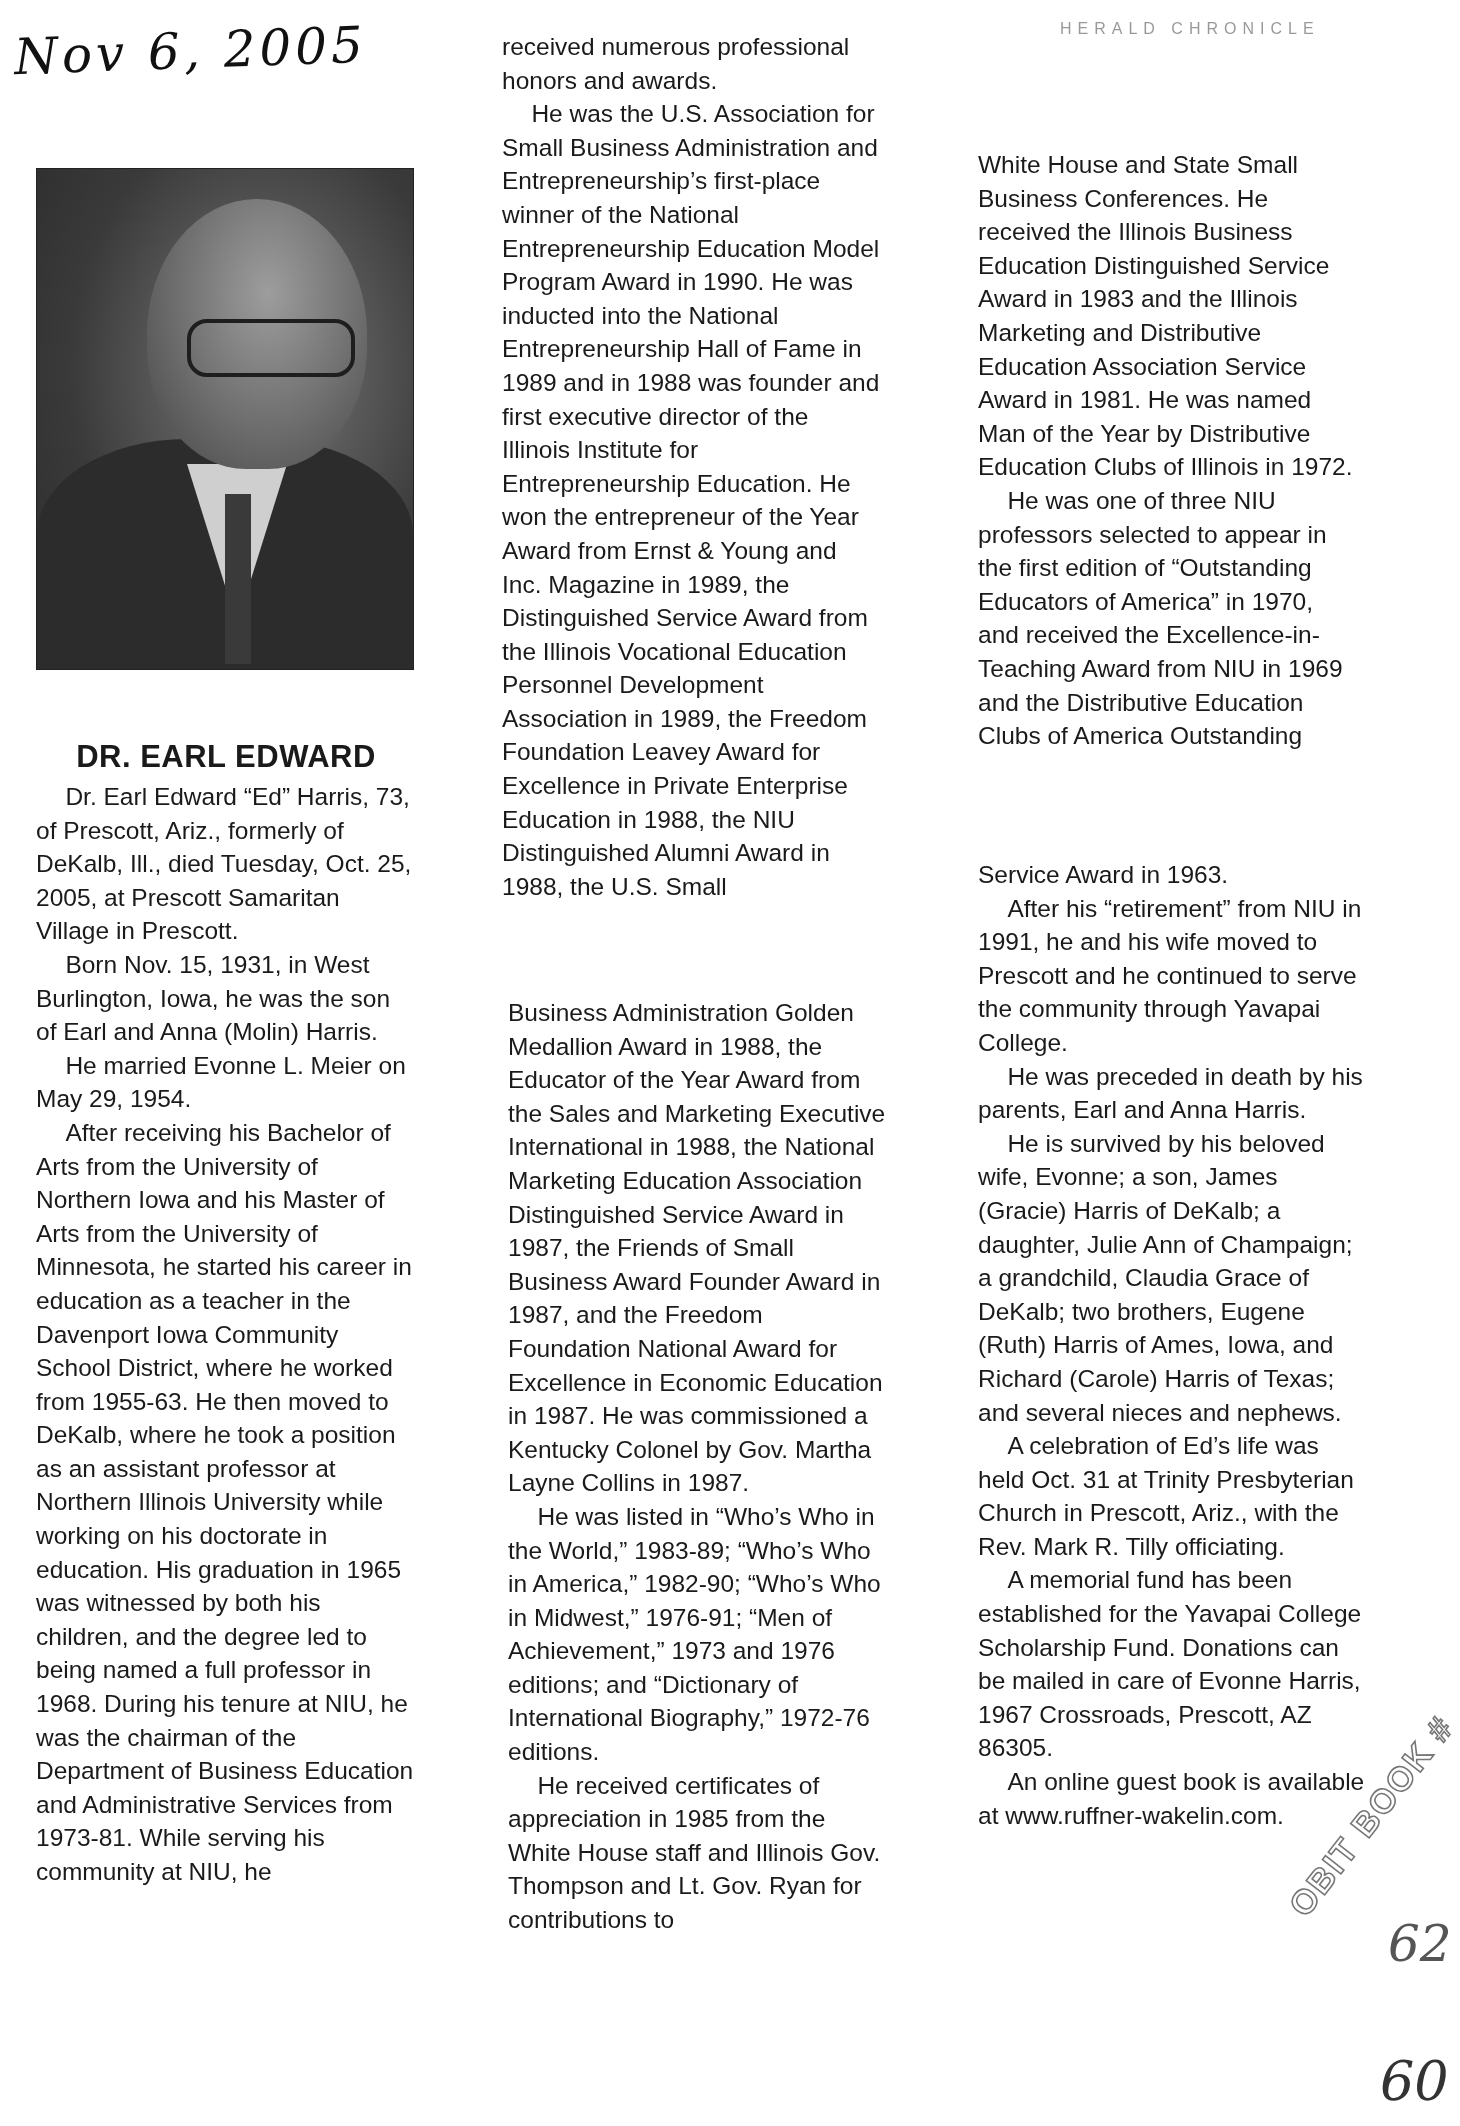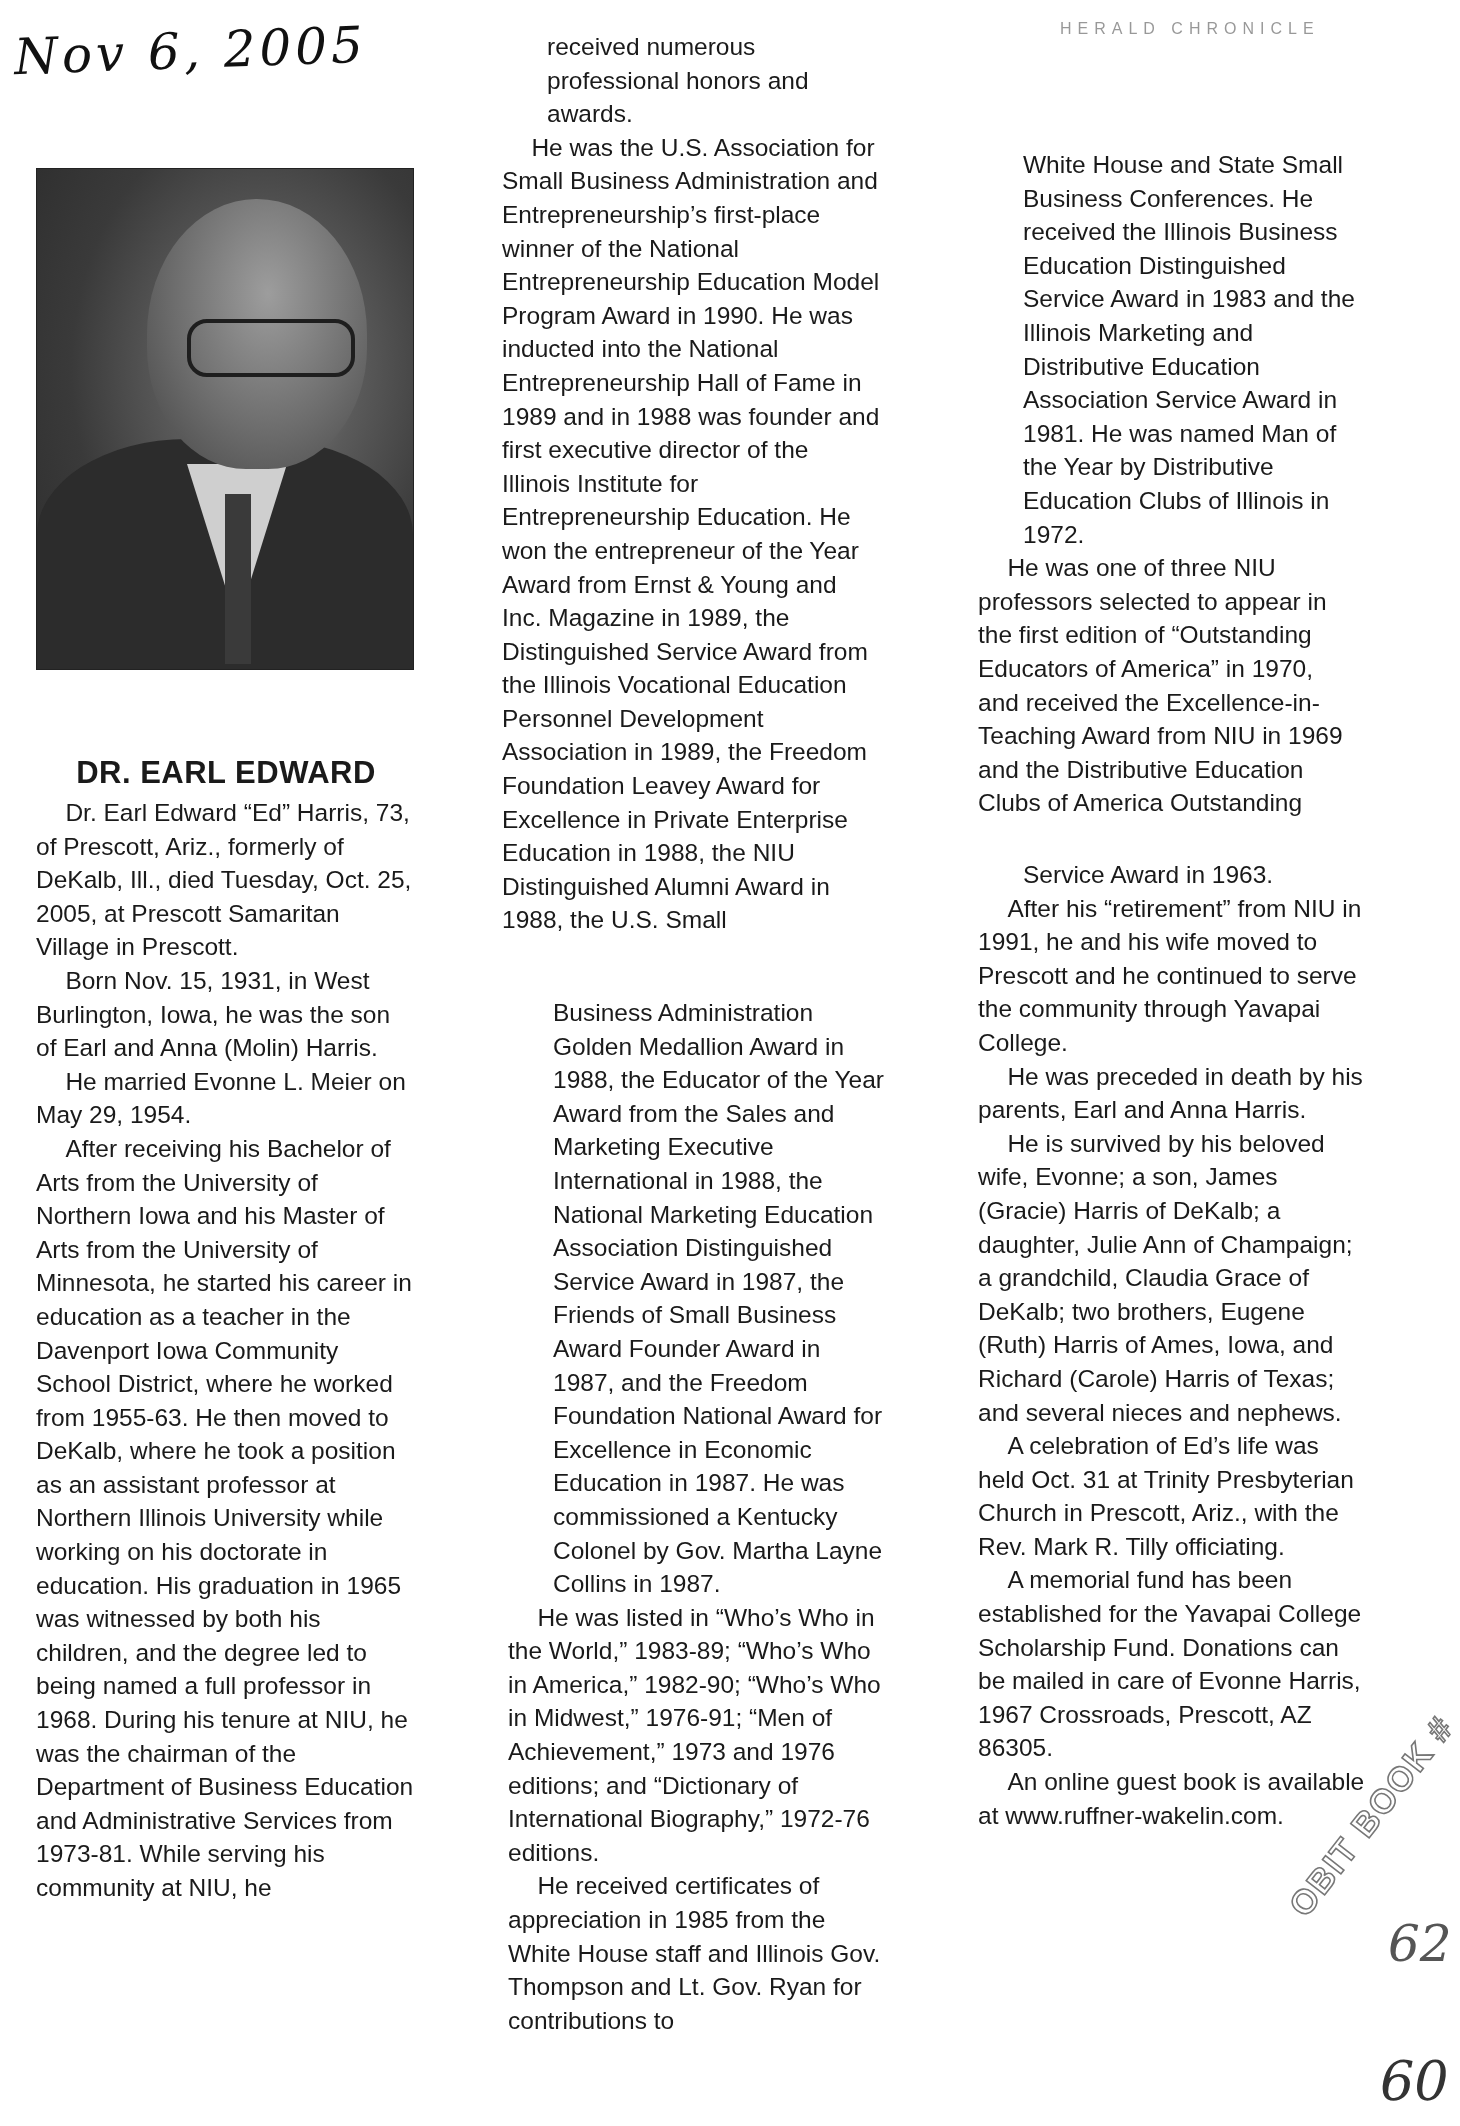--- a/index.html
+++ b/index.html
@@ -7,22 +7,22 @@
     .handdate { position: absolute; left: 14px; top: 22px; font-family: "DejaVu Serif", serif; font-style: italic; font-size: 50px; color: #111; letter-spacing: 4px; transform: rotate(-2deg); }
     .masthead { position: absolute; left: 1060px; top: 20px; font-size: 16px; letter-spacing: 6px; color: #555; opacity: 0.6; }
     .photo { position: absolute; left: 36px; top: 168px; width: 376px; height: 500px; background: radial-gradient(ellipse at 60% 40%, #8a8a8a 0%, #5a5a5a 30%, #3a3a3a 60%, #2a2a2a 100%); border: 1px solid #222; overflow: hidden; }
     .photo .head { position: absolute; left: 110px; top: 30px; width: 220px; height: 270px; border-radius: 50% 50% 45% 45%; background: radial-gradient(ellipse at 55% 35%, #9d9d9d 0%, #6d6d6d 55%, #444 100%); }
     .photo .glasses { position: absolute; left: 150px; top: 150px; width: 160px; height: 50px; border: 4px solid #1e1e1e; border-radius: 20px; }
     .photo .body { position: absolute; left: 0; top: 270px; width: 376px; height: 240px; background: #2c2c2c; border-radius: 40% 40% 0 0; }
     .photo .collar { position: absolute; left: 150px; top: 295px; width: 0; height: 0; border-left: 50px solid transparent; border-right: 50px solid transparent; border-top: 160px solid #cfcfcf; }
     .photo .tie { position: absolute; left: 188px; top: 325px; width: 26px; height: 170px; background: #3a3a3a; }
     .col { position: absolute; font-size: 24.5px; line-height: 33.6px; color: #1a1a1a; }
     .col p { margin: 0; text-indent: 1.2em; }
-    .col p.noindent { text-indent: 0; margin-left: 45px; }
-    .col1 { left: 36px; top: 756px; width: 380px; }
+    .col p.noindent { text-indent: 0; }
+    .col1 { left: 36px; top: 740px; width: 380px; }
     .col2a { left: 502px; top: 30px; width: 380px; }
     .col2b { left: 508px; top: 996px; width: 380px; }
     .col3a { left: 978px; top: 148px; width: 380px; }
     .col3b { left: 978px; top: 858px; width: 390px; }
     .headline { text-align: center; font-weight: bold; font-size: 31px; line-height: 34px; margin-bottom: 6px; letter-spacing: 0.5px; }
     .stamp { position: absolute; left: 1312px; top: 1885px; transform: rotate(-52deg); transform-origin: left bottom; font-weight: bold; font-size: 34px; color: transparent; -webkit-text-stroke: 1.6px #777; letter-spacing: 2px; white-space: nowrap; }
     .handnum1 { position: absolute; left: 1388px; top: 1915px; font-family: "DejaVu Serif", serif; font-style: italic; font-size: 50px; color: #555; }
     .handnum2 { position: absolute; left: 1380px; top: 2050px; font-family: "DejaVu Serif", serif; font-style: italic; font-size: 54px; color: #333; }
   </style>
 </head>

